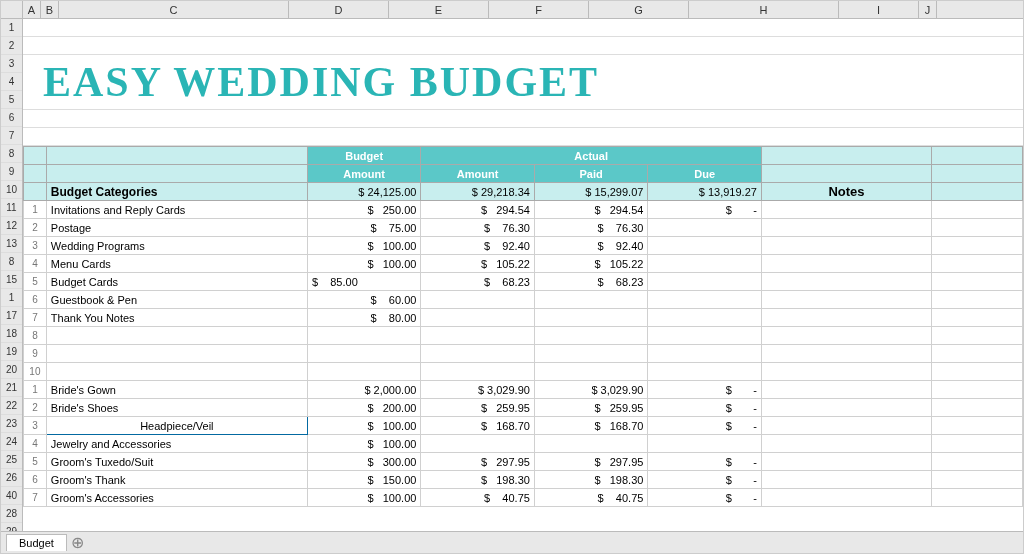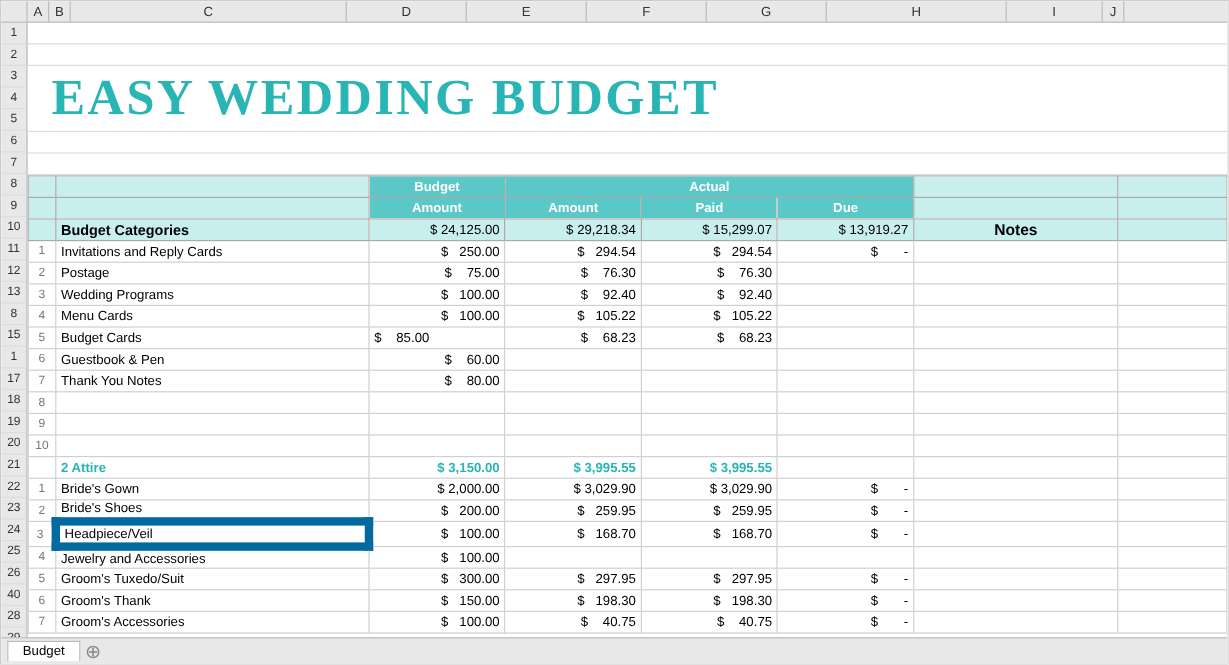--- a/index.html
+++ b/index.html
@@ -331,30 +331,20 @@
             <td style="border:1px solid #d0d0d0; text-align:center; font-size:10px; color:#777;">10</td>
             <td style="border:1px solid #d0d0d0;"></td>
             <td style="border:1px solid #d0d0d0;"></td>
             <td style="border:1px solid #d0d0d0;"></td>
             <td style="border:1px solid #d0d0d0;"></td>
             <td style="border:1px solid #d0d0d0;"></td>
             <td style="border:1px solid #d0d0d0;"></td>
             <td style="border:1px solid #d0d0d0;"></td>
           </tr>
 
-          <tr>
-            <td style="border:1px solid #d0d0d0;"></td>
-            <td style="border:1px solid #d0d0d0; color:#2ab5b5; font-weight:bold;">2 Attire</td>
-            <td style="border:1px solid #d0d0d0; text-align:right; color:#2ab5b5; font-weight:bold;">$ 3,150.00</td>
-            <td style="border:1px solid #d0d0d0; text-align:right; color:#2ab5b5; font-weight:bold;">$ 3,995.55</td>
-            <td style="border:1px solid #d0d0d0; text-align:right; color:#2ab5b5; font-weight:bold;">$ 3,995.55</td>
-            <td style="border:1px solid #d0d0d0;"></td>
-            <td style="border:1px solid #d0d0d0;"></td>
-            <td style="border:1px solid #d0d0d0;"></td>
-          </tr>
 
           <tr>
             <td style="border:1px solid #d0d0d0; text-align:center; font-size:10px; color:#777;">1</td>
             <td style="border:1px solid #d0d0d0;">Bride's Gown</td>
             <td style="border:1px solid #d0d0d0; text-align:right;">$ 2,000.00</td>
             <td style="border:1px solid #d0d0d0; text-align:right;">$ 3,029.90</td>
             <td style="border:1px solid #d0d0d0; text-align:right;">$ 3,029.90</td>
             <td style="border:1px solid #d0d0d0; text-align:right;">$ &nbsp;&nbsp;&nbsp;&nbsp;&nbsp;&nbsp;-</td>
             <td style="border:1px solid #d0d0d0;"></td>
             <td style="border:1px solid #d0d0d0;"></td>
@@ -366,21 +356,21 @@
             <td style="border:1px solid #d0d0d0; text-align:right;">$ &nbsp;&nbsp;200.00</td>
             <td style="border:1px solid #d0d0d0; text-align:right;">$ &nbsp;&nbsp;259.95</td>
             <td style="border:1px solid #d0d0d0; text-align:right;">$ &nbsp;&nbsp;259.95</td>
             <td style="border:1px solid #d0d0d0; text-align:right;">$ &nbsp;&nbsp;&nbsp;&nbsp;&nbsp;&nbsp;-</td>
             <td style="border:1px solid #d0d0d0;"></td>
             <td style="border:1px solid #d0d0d0;"></td>
           </tr>
 
           <tr>
             <td style="border:1px solid #d0d0d0; text-align:center; font-size:10px; color:#777;">3</td>
-            <td style="border:7px solid #0369a1;">Headpiece/Veil</td>
+            <td style="border:1px solid #0369a1;text-align:center;">Headpiece/Veil</td>
             <td style="border:1px solid #d0d0d0; text-align:right;">$ &nbsp;&nbsp;100.00</td>
             <td style="border:1px solid #d0d0d0; text-align:right;">$ &nbsp;&nbsp;168.70</td>
             <td style="border:1px solid #d0d0d0; text-align:right;">$ &nbsp;&nbsp;168.70</td>
             <td style="border:1px solid #d0d0d0; text-align:right;">$ &nbsp;&nbsp;&nbsp;&nbsp;&nbsp;&nbsp;-</td>
             <td style="border:1px solid #d0d0d0;"></td>
             <td style="border:1px solid #d0d0d0;"></td>
           </tr>
 
           <tr>
             <td style="border:1px solid #d0d0d0; text-align:center; font-size:10px; color:#777;">4</td>

